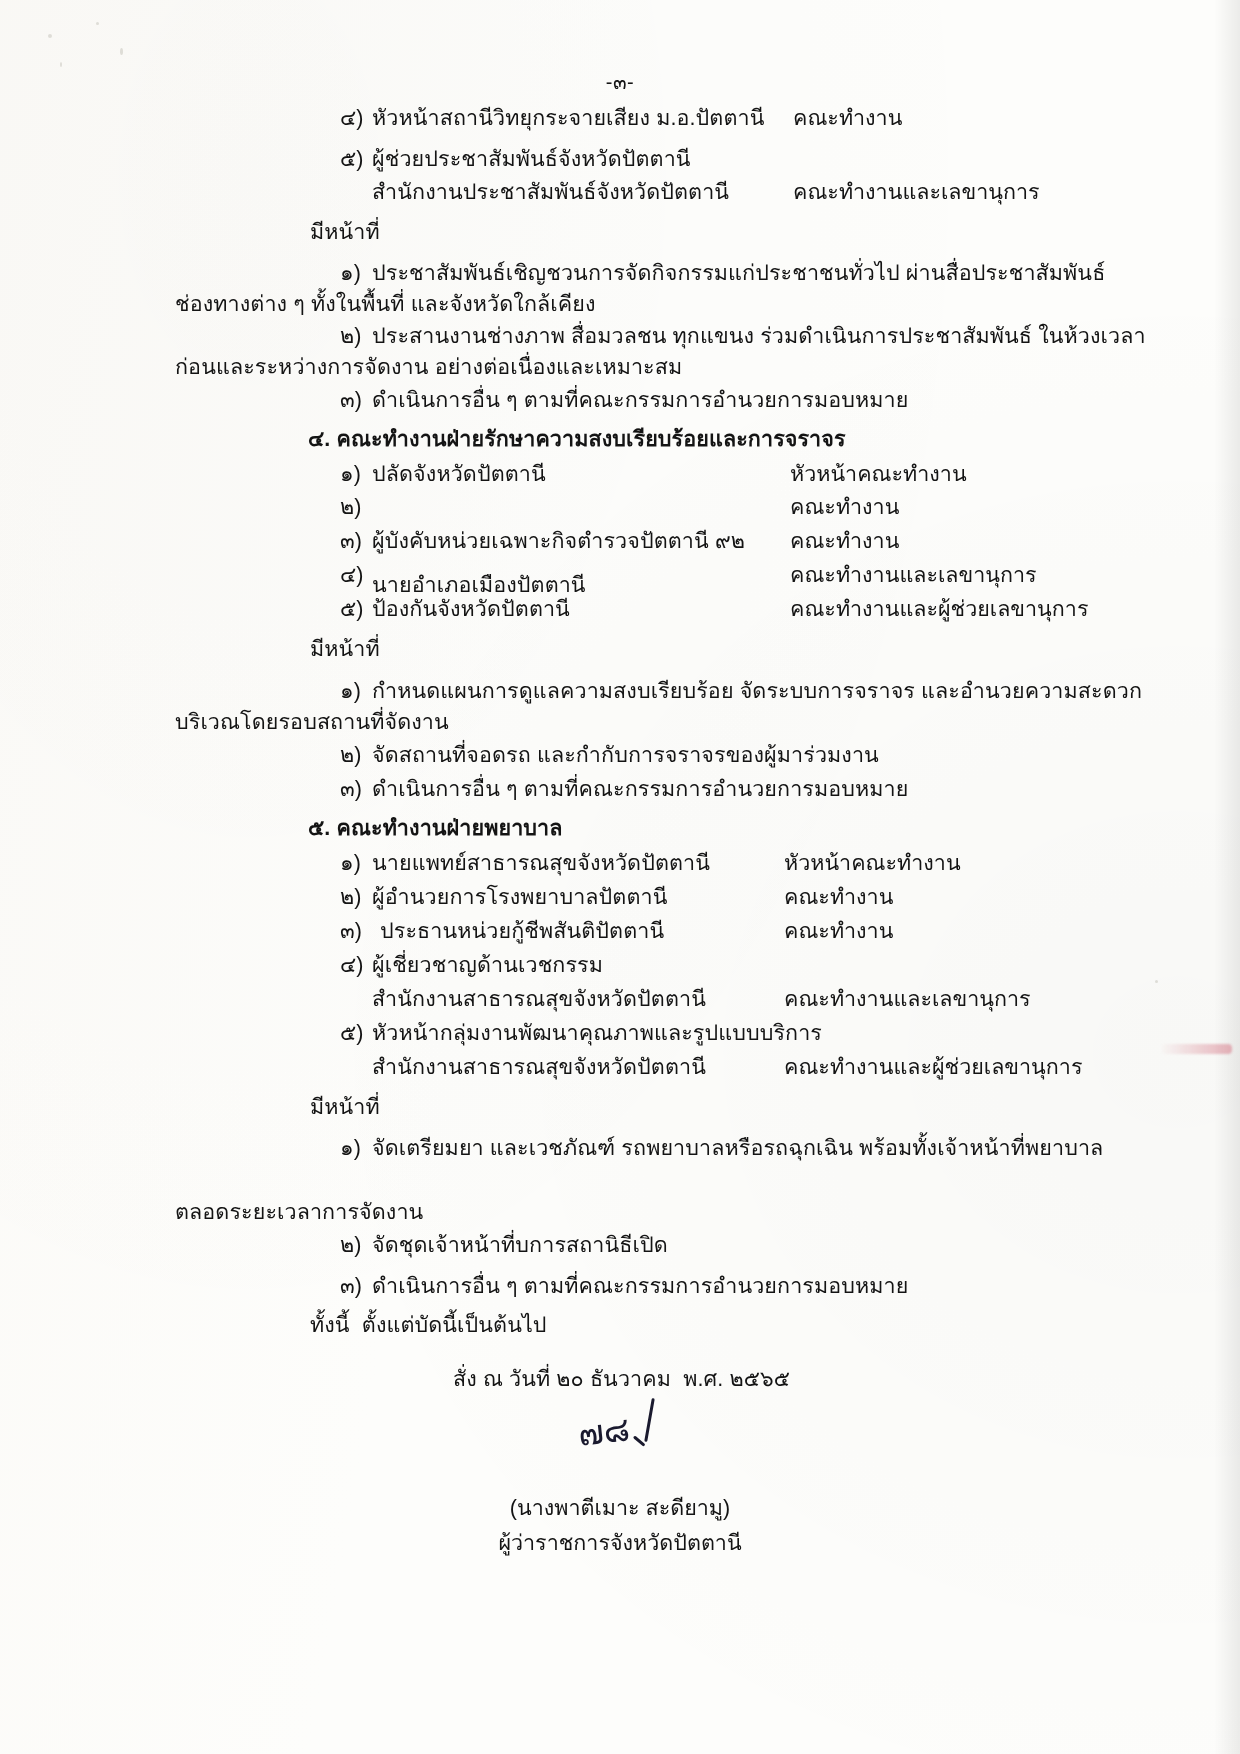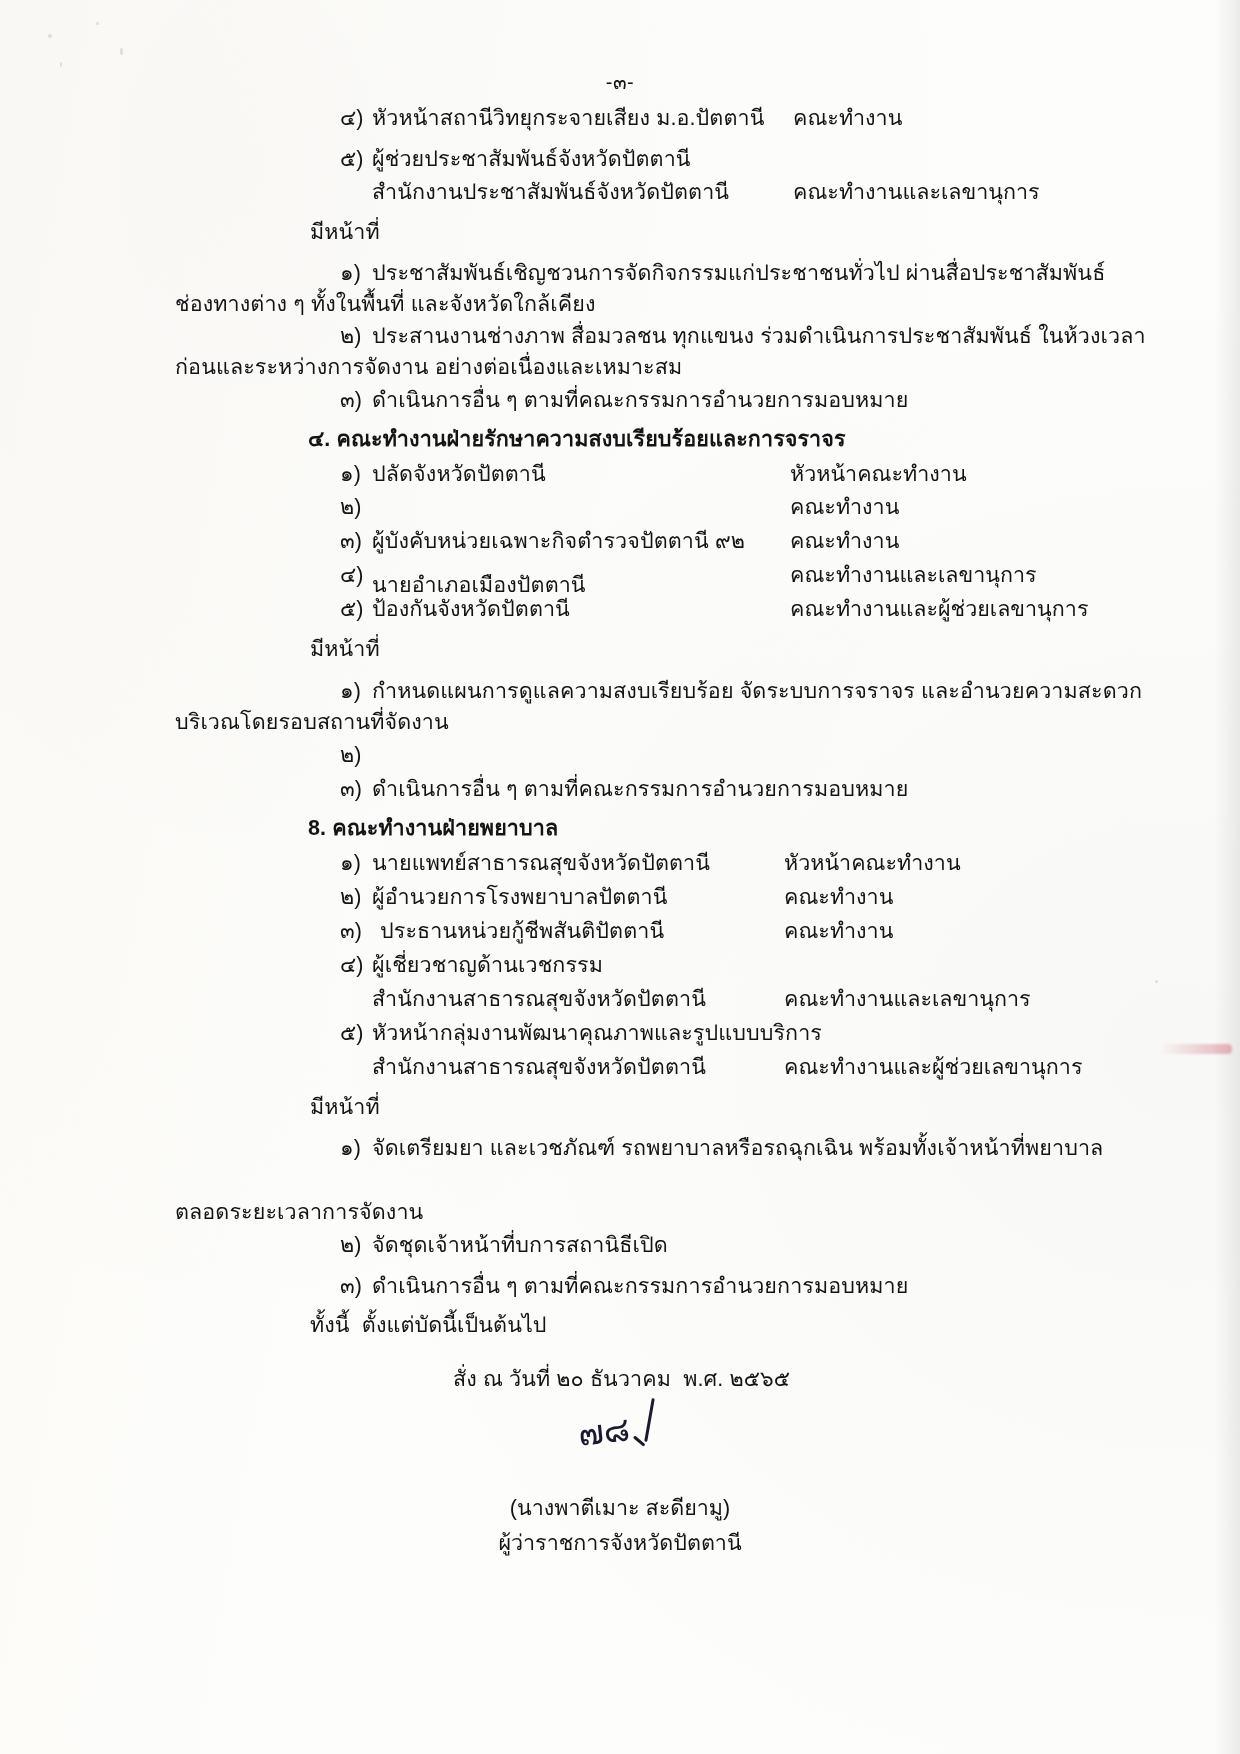--- a/index.html
+++ b/index.html
@@ -177,25 +177,26 @@
     <div class="line" style="left:372px; top:594px;">ป้องกันจังหวัดปัตตานี</div>
     <div class="col-right" style="left:790px; top:594px;">คณะทำงานและผู้ช่วยเลขานุการ</div>
 
     <div class="line" style="left:310px; top:634px;">มีหน้าที่</div>
 
     <div class="line" style="left:340px; top:676px;">๑)</div>
     <div class="line" style="left:372px; top:676px;">กำหนดแผนการดูแลความสงบเรียบร้อย จัดระบบการจราจร และอำนวยความสะดวก</div>
     <div class="line" style="left:175px; top:707px;">บริเวณโดยรอบสถานที่จัดงาน</div>
 
     <div class="line" style="left:340px; top:740px;">๒)</div>
+    <div class="line" style="left:372px; top:740px;">จัดสถานที่จอดรถ และกำกับการจราจรของผู้มาร่วมงาน</div>
 
     <div class="line" style="left:340px; top:774px;">๓)</div>
     <div class="line" style="left:372px; top:774px;">ดำเนินการอื่น ๆ ตามที่คณะกรรมการอำนวยการมอบหมาย</div>
 
-    <div class="line heading" style="left:308px; top:813px;">8. คณะทำงานฝ่ายพยาบาล</div>
+    <div class="line heading" style="left:308px; top:813px;">๕. คณะทำงานฝ่ายพยาบาล</div>
 
     <div class="line" style="left:340px; top:848px;">๑)</div>
     <div class="line" style="left:372px; top:848px;">นายแพทย์สาธารณสุขจังหวัดปัตตานี</div>
     <div class="col-right" style="left:784px; top:848px;">หัวหน้าคณะทำงาน</div>
 
     <div class="line" style="left:340px; top:882px;">๒)</div>
     <div class="line" style="left:372px; top:882px;">ผู้อำนวยการโรงพยาบาลปัตตานี</div>
     <div class="col-right" style="left:784px; top:882px;">คณะทำงาน</div>
 
     <div class="line" style="left:340px; top:916px;">๓)</div>

